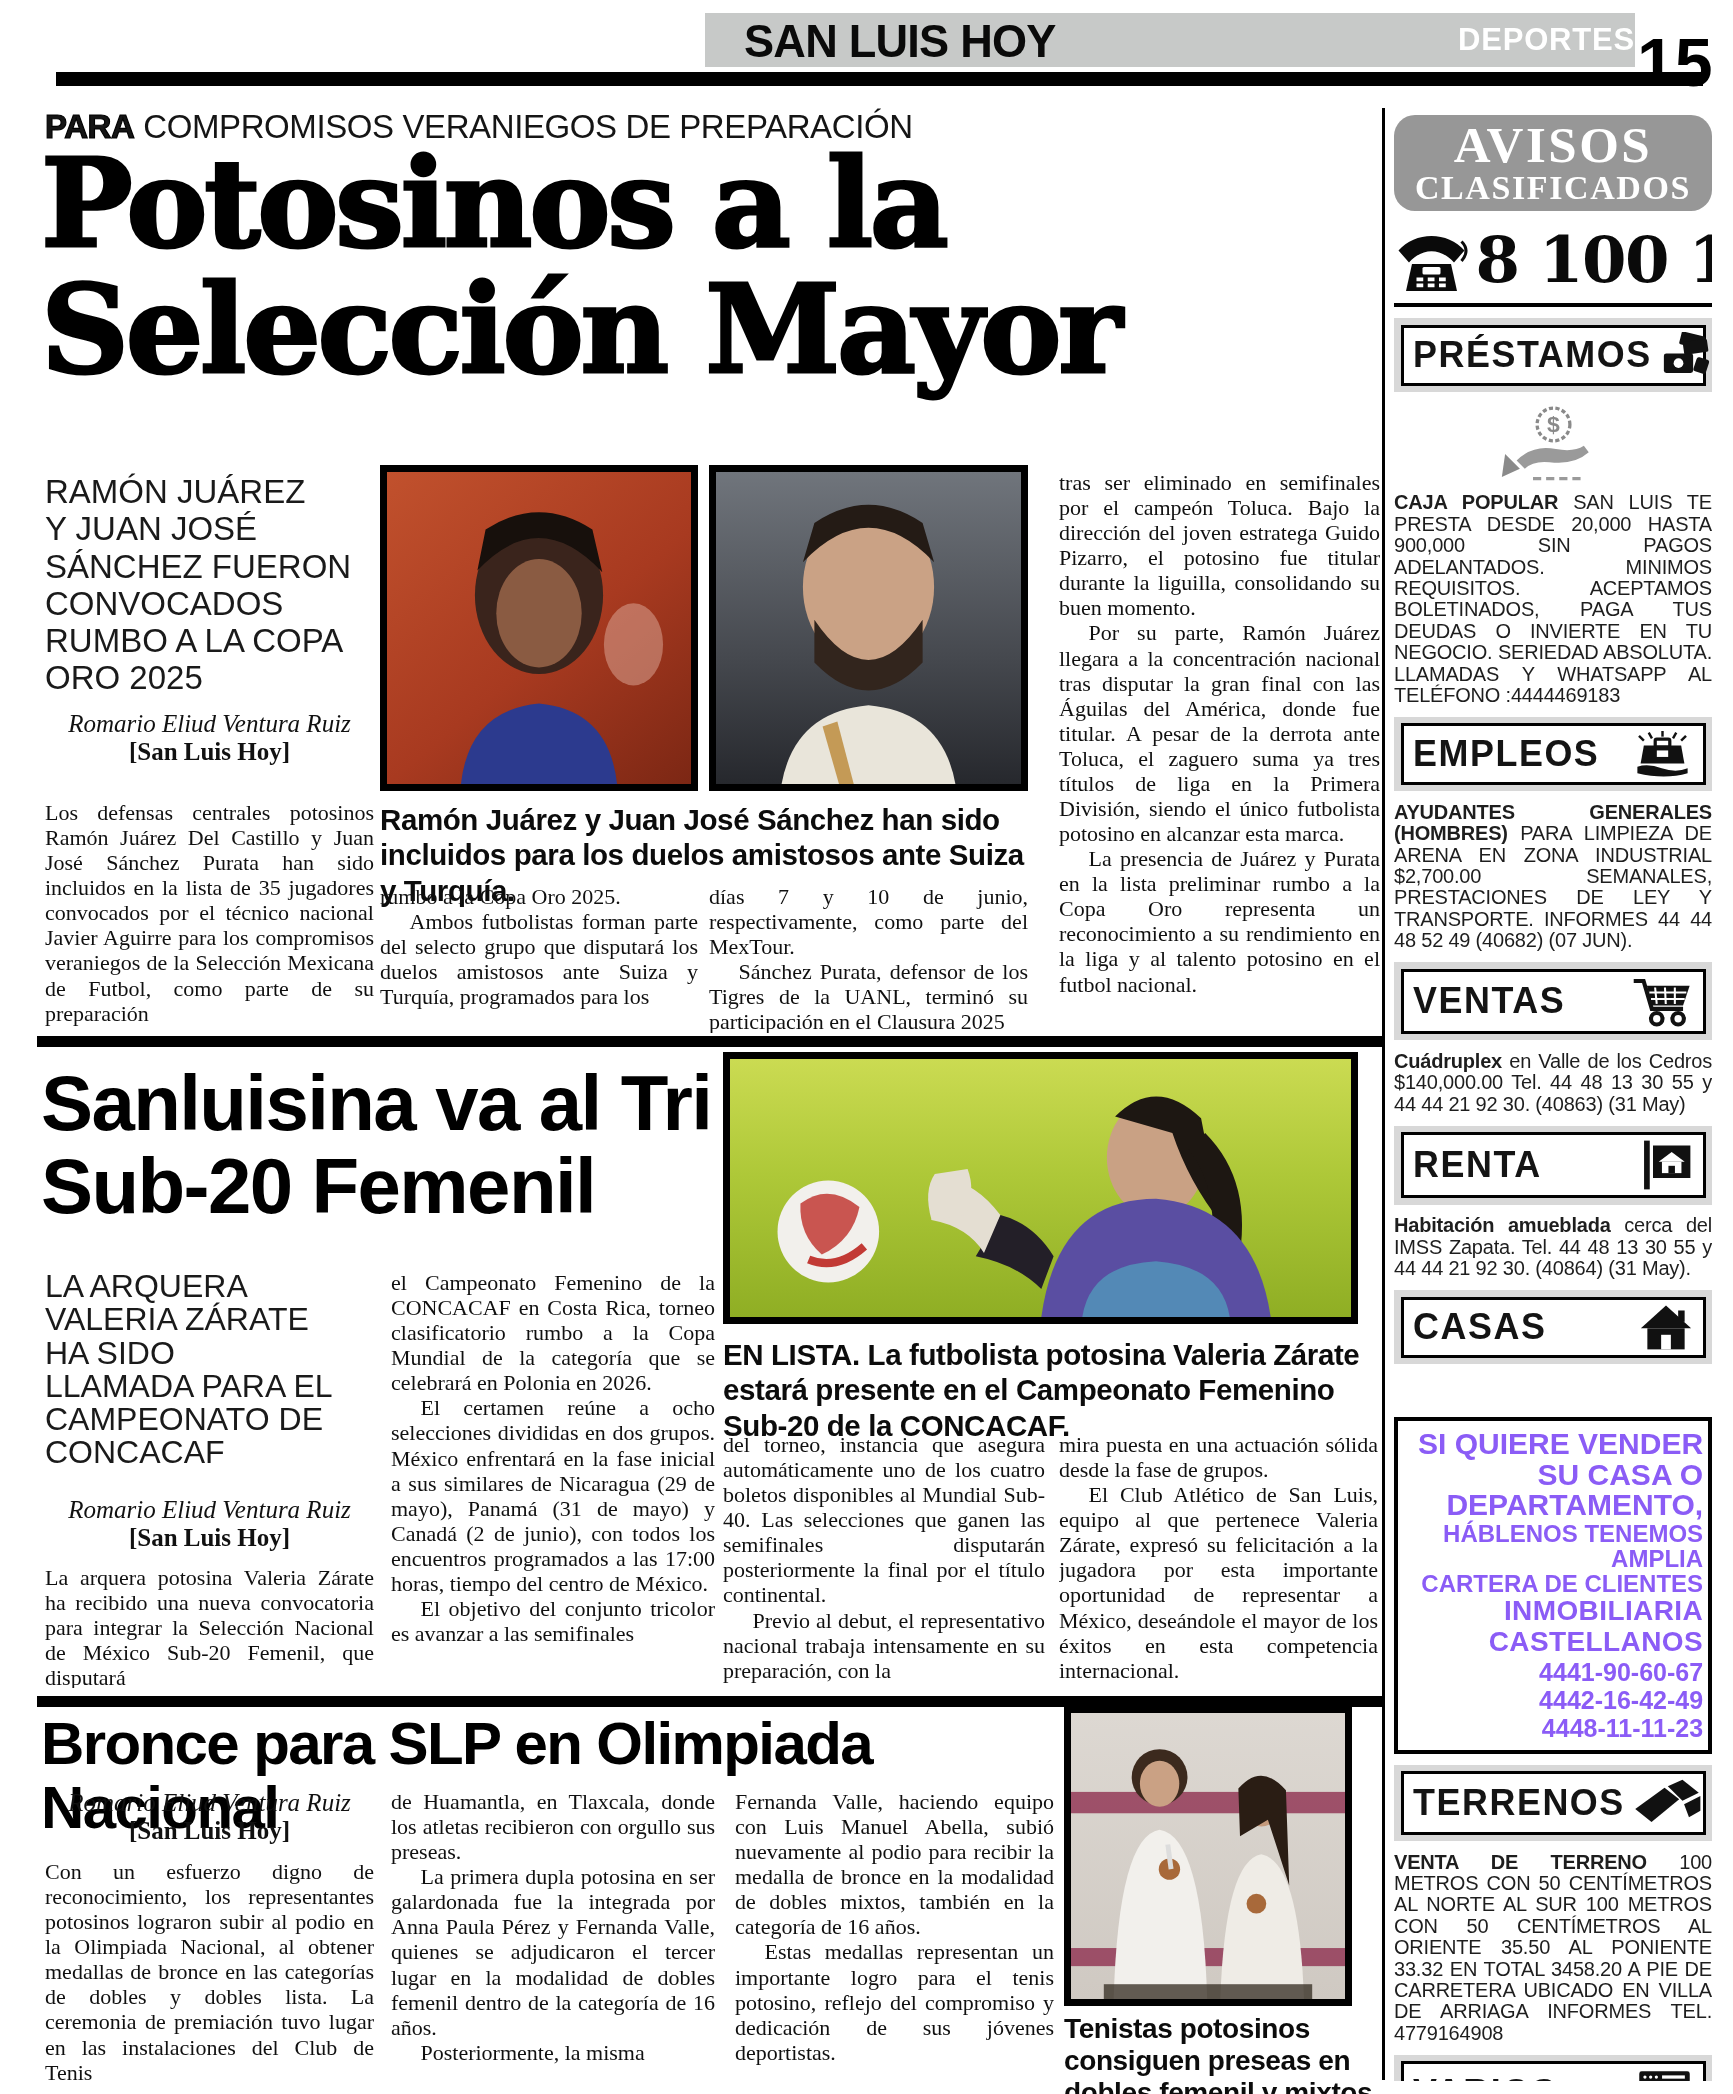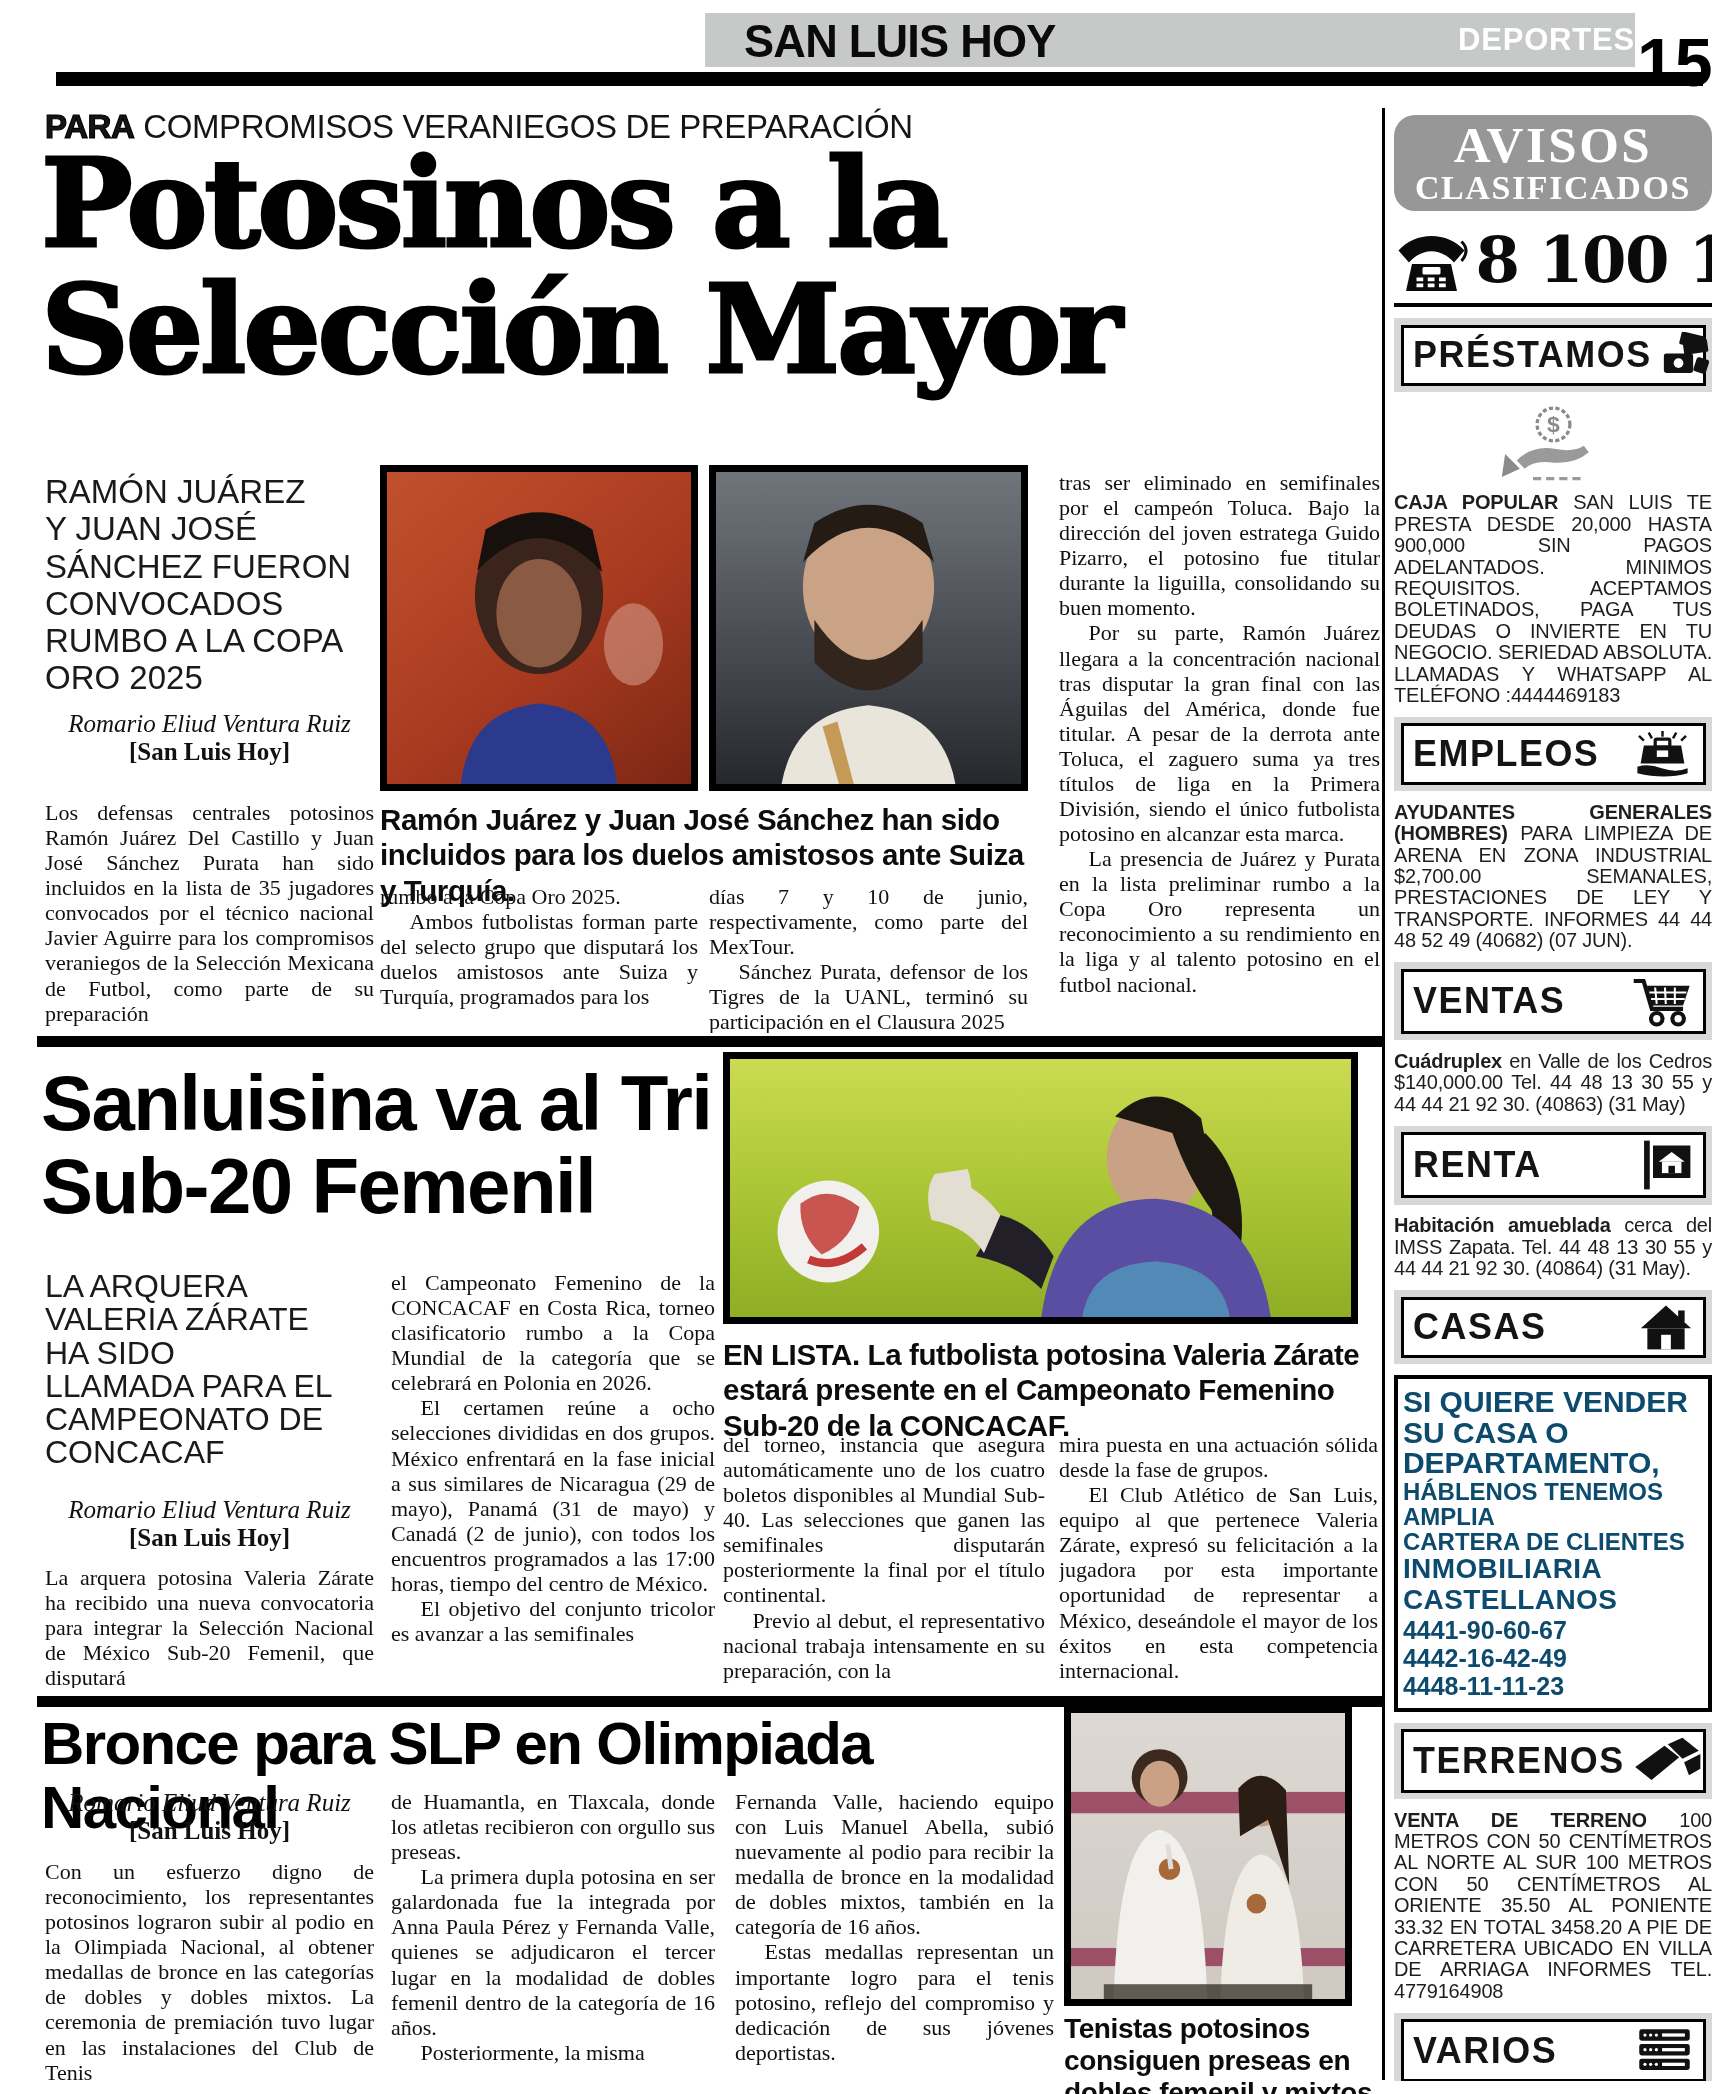--- a/index.html
+++ b/index.html
@@ -41,21 +41,21 @@
   .avisos-l2{font-size:34px;line-height:1.0;letter-spacing:1.6px;}
   .phone-row{display:flex;align-items:center;justify-content:flex-start;gap:6.5px;
              border-bottom:4.9px solid #000;padding-bottom:6.5px;}
   .phone-number{font-family:"DejaVu Serif",serif;font-weight:bold;font-size:64px;letter-spacing:-1.6px;color:#0a0a0a;white-space:nowrap;}
   .sb-header{background:#d8d8d8;padding:6.5px;}
   .sb-header-inner{background:#fff;border:3.3px solid #000;display:flex;align-items:center;
                    justify-content:space-between;padding:4.1px 9.8px;min-height:47px;}
   .sb-title{font-weight:bold;font-size:37px;letter-spacing:1.6px;color:#141414;transform:scaleX(.97);transform-origin:left;}
   .sb-ad{font-size:20px;line-height:1.07;text-align:justify;letter-spacing:-0.2px;color:#1e1e1e;}
   .sb-ad .lead{font-weight:bold;}
-  .casas-adbox{border:4.9px solid #000;padding:8.2px 4.9px;text-align:left;color:#0c4a6e;}
+  .casas-adbox{border:4.9px solid #000;padding:8.2px 4.9px;text-align:right;color:#8b5cf6;margin-top:42px;}
   .casas-adbox p{margin:0;}
   .cb-big{font-weight:bold;font-size:30px;line-height:1.02;}
   .cb-med{font-weight:bold;font-size:24px;line-height:1.05;}
   .cb-sm{font-weight:bold;font-size:28px;line-height:1.1;letter-spacing:0.4px;}
   .cb-tel{font-weight:bold;font-size:25px;line-height:1.12;}
   .icon{flex:0 0 auto;}
 </style>
 </head>
 <body>
 
@@ -184,21 +184,21 @@
     </div>
 
   <div class="abs divider" style="left:37px;top:1696px;width:1345px;height:10.6px;"></div>
 
   <div class="abs sans-headline" style="left:41px;top:1712px;width:1015px;font-size:60px;">Bronce para SLP en Olimpiada Nacional</div>
   <div class="abs" style="left:45px;top:1789px;width:329px;">
     <div class="byline">Romario Eliud Ventura Ruiz</div>
     <div class="credit">[San Luis Hoy]</div>
   </div>
   <div class="abs body-text" style="left:45px;top:1859px;width:329px;height:236px;">
-      <p>Con un esfuerzo digno de reconocimiento, los representantes potosinos lograron subir al podio en la Olimpiada Nacional, al obtener medallas de bronce en las categorías de dobles y dobles mixtos. La ceremonia de premiación tuvo lugar en las instalaciones del Club de Tenis</p>
+      <p>Con un esfuerzo digno de reconocimiento, los representantes potosinos lograron subir al podio en la Olimpiada Nacional, al obtener medallas de bronce en las categorías de dobles y dobles lista. La ceremonia de premiación tuvo lugar en las instalaciones del Club de Tenis</p>
     </div>
   <div class="abs body-text" style="left:391px;top:1789px;width:324px;height:306px;">
       <p>de Huamantla, en Tlaxcala, donde los atletas recibieron con orgullo sus preseas.</p>
       <p>La primera dupla potosina en ser galardonada fue la integrada por Anna Paula Pérez y Fernanda Valle, quienes se adjudicaron el tercer lugar en la modalidad de dobles femenil dentro de la categoría de 16 años.</p>
       <p>Posteriormente, la misma</p>
     </div>
   <div class="abs body-text" style="left:735px;top:1789px;width:319px;height:306px;">
       <p>Fernanda Valle, haciendo equipo con Luis Manuel Abella, subió nuevamente al podio para recibir la medalla de bronce en la modalidad de dobles mixtos, también en la categoría de 16 años.</p>
       <p>Estas medallas representan un importante logro para el tenis potosino, reflejo del compromiso y dedicación de sus jóvenes deportistas.</p>
     </div>

